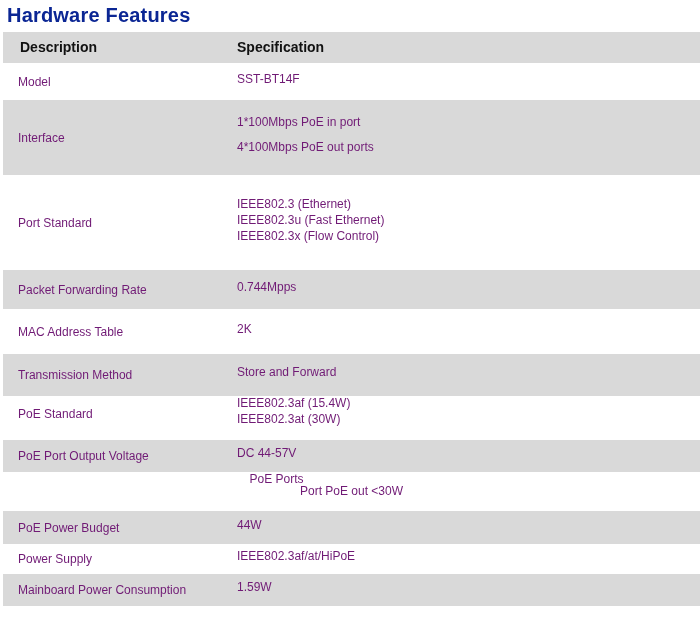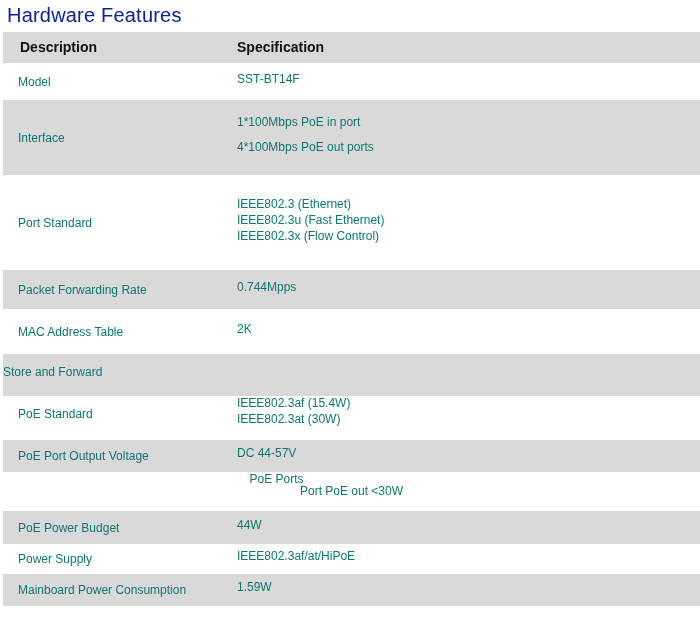--- a/index.html
+++ b/index.html
@@ -9,21 +9,21 @@
   }
   body {
     width: 700px;
     height: 632px;
     overflow: hidden;
     font-family: "Liberation Sans", sans-serif;
     color: #2e2e2e;
   }
   .page-title {
     font-size: 20px;
-    font-weight: normal;
+    font-weight: bold;
     color: #0b2694;
     margin: 0;
     padding: 5px 0 7px 7px;
     line-height: 20px;
     letter-spacing: 0.2px;
   }
   .spec-table {
     margin-left: 3px;
     width: 697px;
   }
@@ -46,21 +46,21 @@
   }
   .th.spec { flex: 1; }
   .trow {
     display: flex;
     align-items: center;
     background: #ffffff;
   }
   .trow:nth-child(even) { background: #d9d9d9; }
   .td {
     font-size: 12px;
-    color: #0f766e;
+    color: #701a75;
   }
   .td.desc {
     width: 234px;
     padding-left: 15px;
     box-sizing: border-box;
   }
   .td.spec {
     flex: 1;
     transform: translateY(-3px);
   }
@@ -125,20 +125,21 @@
             <div class="spec-line">0.744Mpps</div>
           </div>
         </div>
         <div class="trow">
           <div class="td desc">MAC Address Table</div>
           <div class="td spec">
             <div class="spec-line">2K</div>
           </div>
         </div>
         <div class="trow">
+          <div class="td desc">Transmission Method</div>
           <div class="td spec">
             <div class="spec-line">Store and Forward</div>
           </div>
         </div>
         <div class="trow">
           <div class="td desc">PoE Standard</div>
           <div class="td spec">
             <div class="spec-line">IEEE802.3af (15.4W)</div>
             <div class="spec-line">IEEE802.3at (30W)</div>
           </div>

